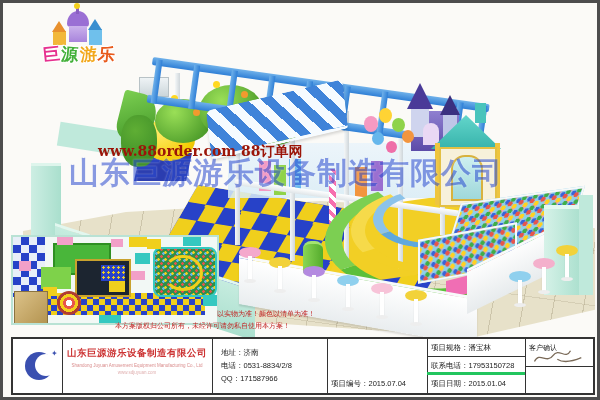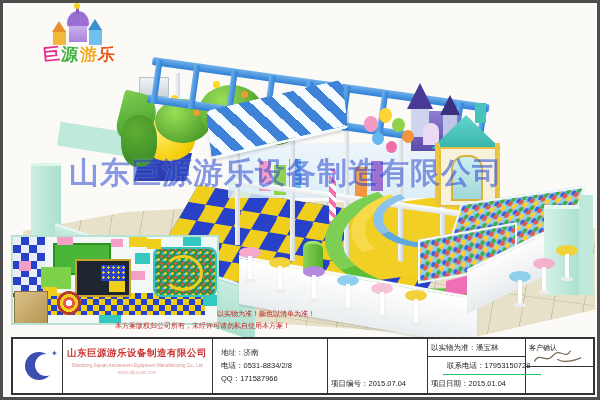--- a/index.html
+++ b/index.html
@@ -251,20 +251,21 @@
         <span class="stem"></span>
         <span class="sbase"></span>
       </div>
     <div class="abs stool" style="left:553px;top:242px;">
         <span class="seat" style="background:#f2d23a;"></span>
         <span class="stem"></span>
         <span class="sbase"></span>
       </div>
   </div>
 
+  <div class="abs wm-site">www.88order.com 88订单网</div>
   <div class="abs wm-company">山东巨源游乐设备制造有限公司</div>
 
   <div class="abs brand">
     <div class="abs" style="left:26px;top:2px;width:22px;height:16px;background:#9a6fd4;border-radius:50% 50% 20% 20%/80% 80% 20% 20%;"></div>
     <div class="abs" style="left:35px;top:-3px;width:3px;height:8px;background:#8a5fc0;"></div>
     <div class="abs" style="left:33px;top:-6px;width:6px;height:6px;border-radius:50%;background:#f2cf1b;"></div>
     <div class="abs" style="left:28px;top:17px;width:18px;height:16px;background:linear-gradient(#cbb2ec,#a884dc);"></div>
     <div class="abs" style="left:12px;top:22px;width:13px;height:14px;background:#f2b83a;"></div>
     <div class="abs cone" style="left:11px;top:12px;border-left:7px solid transparent;border-right:7px solid transparent;border-bottom:11px solid #e8902e;"></div>
     <div class="abs" style="left:48px;top:20px;width:13px;height:16px;background:#6fc0ec;"></div>
@@ -324,22 +325,22 @@
       <div class="site">www.sdjuyuan.com</div>
     </div>
 
     <div class="tb-contact">
       <div>地址：济南</div>
       <div>电话：0531-8834/2/8</div>
       <div>QQ：171587966</div>
     </div>
 
     <div class="tb-cell" style="left:314px;top:36px;width:100px;height:18px;">项目编号：2015.07.04</div>
-    <div class="tb-cell" style="left:414px;top:0;width:98px;height:18px;border-bottom:1px solid #333;">以实物为准：潘宝林</div>
-    <div class="tb-cell" style="left:414px;top:18px;width:98px;height:18px;border-bottom:1px solid #22c55e;margin-left:16px;">联系电话：17953150728</div>
+    <div class="tb-cell" style="left:414px;top:0;width:98px;height:18px;border-bottom:1px solid #333;">项目规格：潘宝林</div>
+    <div class="tb-cell" style="left:414px;top:18px;width:98px;height:18px;border-bottom:3px solid #22c55e;">联系电话：17953150728</div>
     <div class="tb-cell" style="left:414px;top:36px;width:98px;height:18px;">项目日期：2015.01.04</div>
 
     <div class="tb-cell" style="left:512px;top:0;width:68px;height:28px;border-bottom:1.5px solid #333;">
       <span style="font-size:7px;">客户确认</span>
       <svg width="56" height="18" viewBox="0 0 56 18" style="position:absolute;left:6px;top:8px;transform:rotate(-6deg);">
         <path d="M3 12 C 9 2, 15 16, 22 8 S 34 14, 40 5 M26 12 c 6 5, 14 4, 24 1" stroke="#7a6a58" fill="none" stroke-width="1.3"></path>
       </svg>
     </div>
   </div>
 

